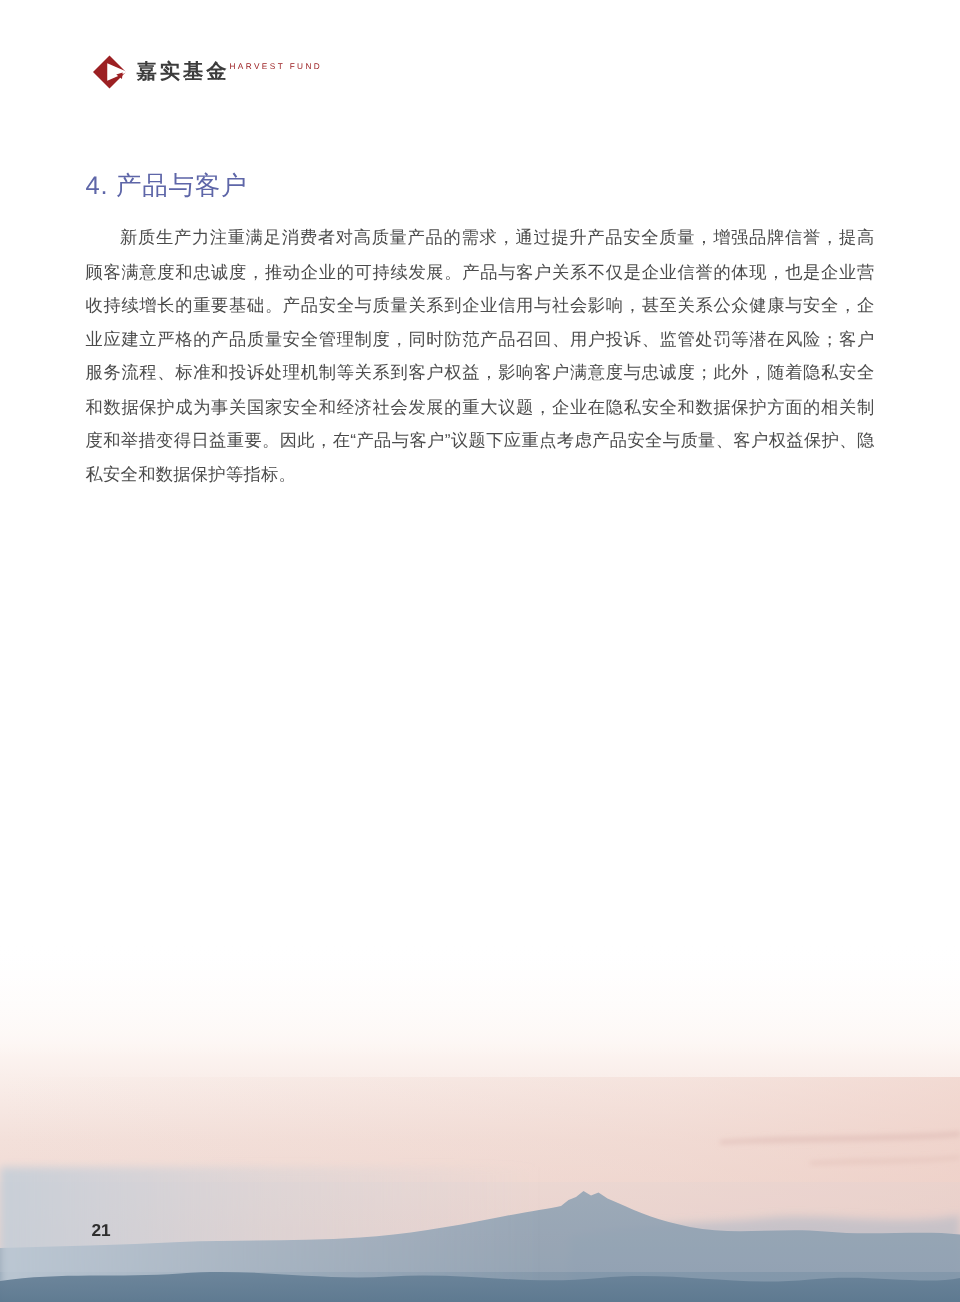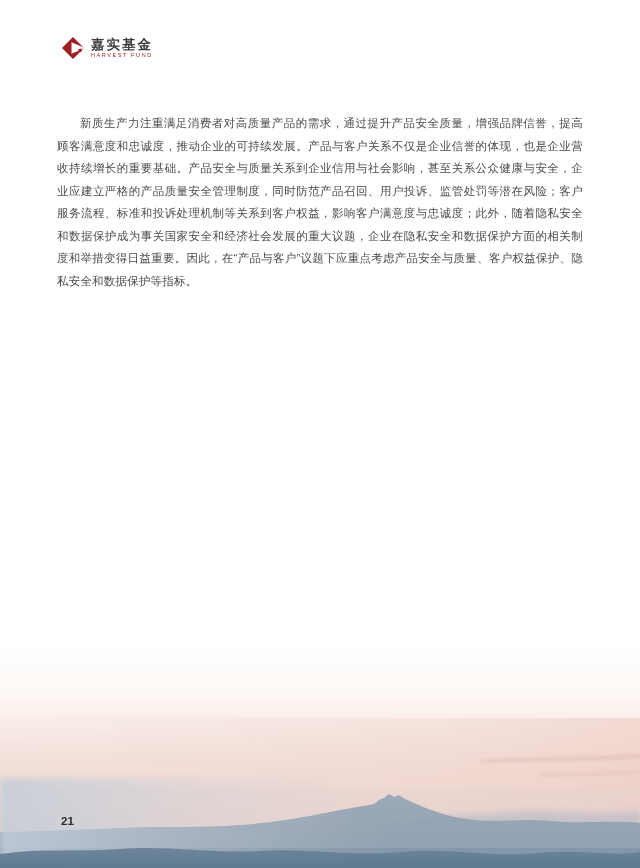--- a/index.html
+++ b/index.html
@@ -10,21 +10,21 @@
     position:relative;overflow:hidden;
   }
   .page{position:absolute;inset:0;background:#ffffff;}
 
   
   .brand{
     position:absolute;left:61px;top:36px;
     display:flex;align-items:center;gap:6px;
   }
   .brand-mark{width:24px;height:24px;flex:0 0 auto;}
-  .brand-text{display:flex;flex-direction:column;line-height:1;}
+  .brand-text{display:flex;line-height:1;}
   .brand-cn{
     font-size:13.5px;font-weight:700;color:#3c3c3c;
     letter-spacing:2px;
   }
   .brand-en{
     font-size:5.5px;color:#9c2023;letter-spacing:1.6px;
     margin-top:2px;text-transform:uppercase;
   }
 
   
@@ -76,20 +76,21 @@
       <span class="brand-en">Harvest Fund</span>
     </span>
   </div>
 
   <div class="content">
 
     <section class="section-1">
     </section>
 
     <section class="section-2">
+      <h2 class="section-heading">4. 产品与客户</h2>
       <p class="body-para">新质生产力注重满足消费者对高质量产品的需求，通过提升产品安全质量，增强品牌信誉，提高顾客满意度和忠诚度，推动企业的可持续发展。产品与客户关系不仅是企业信誉的体现，也是企业营收持续增长的重要基础。产品安全与质量关系到企业信用与社会影响，甚至关系公众健康与安全，企业应建立严格的产品质量安全管理制度，同时防范产品召回、用户投诉、监管处罚等潜在风险；客户服务流程、标准和投诉处理机制等关系到客户权益，影响客户满意度与忠诚度；此外，随着隐私安全和数据保护成为事关国家安全和经济社会发展的重大议题，企业在隐私安全和数据保护方面的相关制度和举措变得日益重要。因此，在“产品与客户”议题下应重点考虑产品安全与质量、客户权益保护、隐私安全和数据保护等指标。</p>
     </section>
 
   </div>
 
   <div class="landscape">
     <svg viewBox="0 0 640 240" preserveAspectRatio="none" aria-hidden="true">
       <defs>
         <linearGradient id="sky" x1="0" y1="0" x2="0" y2="1">
           <stop offset="0" stop-color="#ffffff"></stop>

